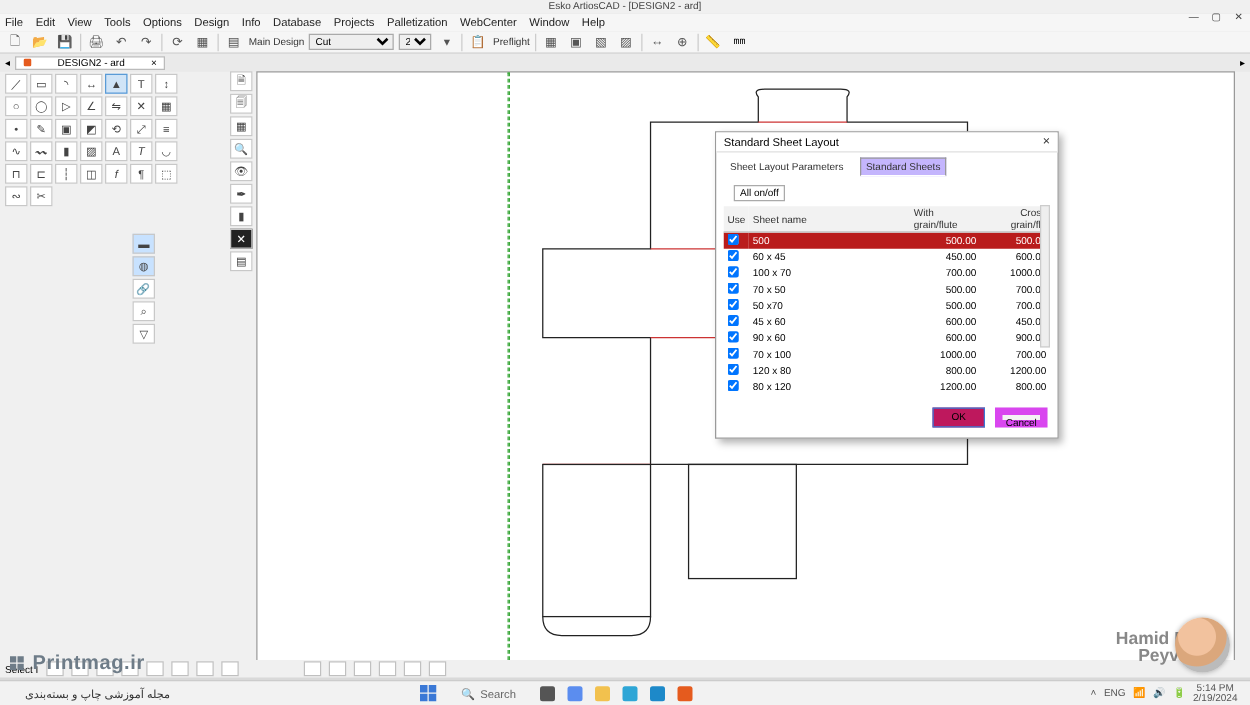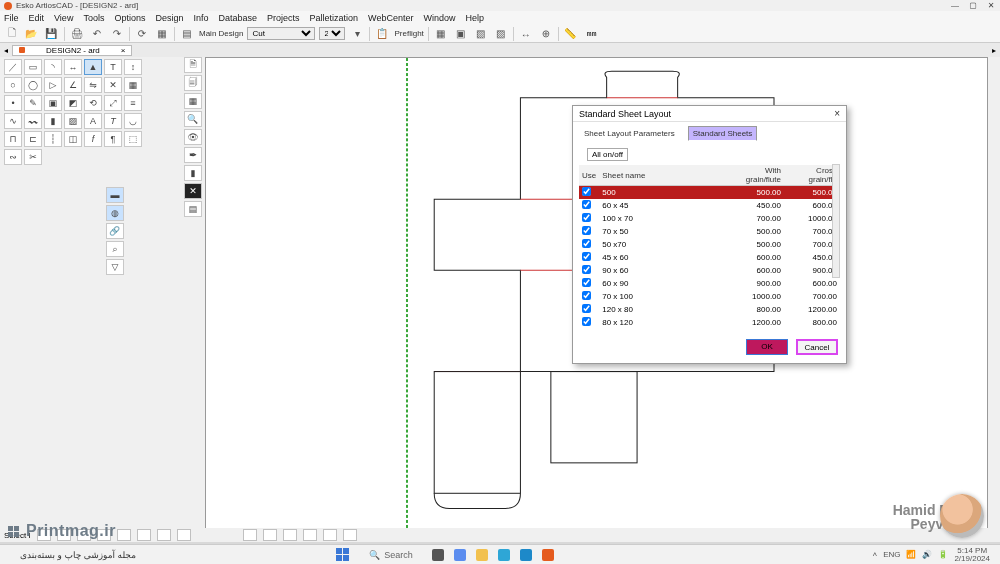--- a/index.html
+++ b/index.html
@@ -1,18 +1,18 @@
 <!DOCTYPE html>
 <html><head>
 <meta charset="utf-8">
 <style>
 * { box-sizing: border-box; margin: 0; padding: 0; font-family: "Segoe UI", Tahoma, sans-serif; }
 body { width: 1000px; height: 564px; background: #d9d9d9; overflow: hidden; position: relative; }
 
-.titlebar { height: 11px; background: #f0f0f0; display: flex; align-items: center; padding: 0 4px; font-size: 8px; color: #444; }
+.titlebar { height: 11px; background: #f0f0f0; display: flex; align-items: center; padding: 0 4px; font-size: 8px; color: #444; flex-direction: column; }
 .titlebar .app-icon { width: 8px; height: 8px; background: #e55b1e; border-radius: 50%; margin-right: 4px; }
 .titlebar .winbtns { margin-left: auto; display: flex; gap: 8px; }
 .titlebar .winbtns span { width: 10px; text-align: center; cursor: default; }
 
 .menubar { height: 14px; background: #f6f6f6; display: flex; align-items: center; padding: 0 4px; font-size: 9px; color: #222; gap: 10px; }
 .menubar span { cursor: default; }
 
 .toolbar1 { height: 18px; background: #f6f6f6; border-bottom: 1px solid #ccc; display: flex; align-items: center; padding: 0 4px; gap: 4px; }
 .toolbar1 .tbtn { width: 16px; height: 16px; display: flex; align-items: center; justify-content: center; font-size: 10px; color: #555; border: 1px solid transparent; }
 .toolbar1 .sep { width: 1px; height: 14px; background: #ccc; }
@@ -48,21 +48,21 @@
 .dialog .tabs { display:flex; gap:8px; font-size:8px; margin-bottom:4px; }
 .dialog .tabs .dtab { padding:2px 4px; color:#333; border:1px solid transparent; }
 .dialog .tabs .dtab.active { border:1px solid #999; border-bottom-color:#fff; background:#c4b5fd; }
 .dialog .allon { font-size:8px; padding:1px 4px; border:1px solid #aaa; display:inline-block; margin:3px 0 4px 8px; }
 .dialog table { width: 100%; border-collapse: collapse; font-size:8px; }
 .dialog th { text-align:left; padding:1px 3px; background:#f2f2f2; border-bottom:1px solid #ccc; font-weight:normal; color:#333; }
 .dialog td { padding:1px 3px; }
 .dialog tr.row-sel { background:#b91c1c; color:#fff; }
 .dialog .cb { width:9px; height:9px; }
 .dialog .btns { display:flex; justify-content:flex-end; gap:8px; padding:6px 8px 8px; }
-.dialog .dbtn { min-width:42px; height:16px; border:2px solid #d946ef; background:#f4f4f4; font-size:8px; text-align:center; line-height:14px; }
+.dialog .dbtn { min-width:42px; height:16px; border:6px solid #d946ef; background:#f4f4f4; font-size:8px; text-align:center; line-height:14px; }
 .dialog .dbtn.ok { border:1px solid #3a78d6; background:#be185d; }
 .dialog .scroll { position:absolute; right:6px; top:58px; width:8px; height:114px; background:#eee; border:1px solid #ccc; }
 
 .statusbar { position:absolute; left:0; right:0; bottom:22px; height:14px; background:#f0f0f0; font-size:8px; display:flex; align-items:center; padding:0 4px; gap:6px; }
 .statusbar .sbtn { width:14px; height:12px; border:1px solid #c0c0c0; background:#fff; }
 
 .taskbar { position:absolute; left:0; right:0; bottom:0; height:20px; background:#f2f2f2; border-top:1px solid #ccc; display:flex; align-items:center; padding:0 10px; gap:10px; font-size:9px; color:#333; }
 .taskbar .start { width:14px; height:14px; display:grid; grid-template-columns:6px 6px; grid-template-rows:6px 6px; gap:1px; }
 .taskbar .start span { background:#3a78d6; }
 .taskbar .search { display:flex; align-items:center; gap:4px; border:1px solid transparent; padding:1px 8px; border-radius:10px; color:#666; }
@@ -242,21 +242,21 @@
         <div class="tabs">
           <div class="dtab">Sheet Layout Parameters</div>
           <div class="dtab active">Standard Sheets</div>
         </div>
         <div class="allon">All on/off</div>
         <table>
           <thead>
               <tr>
             <th style="width:20px">Use</th>
             <th>Sheet name</th>
-            <th style="width:56px;text-align:right">With grain/flute</th>
+            <th style="width:56px;">With grain/flute</th>
             <th style="width:56px;text-align:right">Cross grain/flu</th>
           </tr>
             </thead>
           <tbody id="sheet-rows">
               <tr class="row-sel">
                 <td><input type="checkbox" checked="" class="cb" style=""></td>
                 <td>500</td>
                 <td style="text-align:right">500.00</td>
                 <td style="text-align:right">500.00</td>
               </tr>
@@ -288,26 +288,20 @@
                 <td><input type="checkbox" checked="" class="cb" style=""></td>
                 <td>45 x 60</td>
                 <td style="text-align:right">600.00</td>
                 <td style="text-align:right">450.00</td>
               </tr>
               <tr>
                 <td><input type="checkbox" checked="" class="cb" style=""></td>
                 <td>90 x 60</td>
                 <td style="text-align:right">600.00</td>
                 <td style="text-align:right">900.00</td>
-              </tr>
-              <tr>
-                <td><input type="checkbox" checked="" class="cb" style=""></td>
-                <td>60 x 90</td>
-                <td style="text-align:right">900.00</td>
-                <td style="text-align:right">600.00</td>
               </tr>
               <tr>
                 <td><input type="checkbox" checked="" class="cb" style=""></td>
                 <td>70 x 100</td>
                 <td style="text-align:right">1000.00</td>
                 <td style="text-align:right">700.00</td>
               </tr>
               <tr>
                 <td><input type="checkbox" checked="" class="cb" style=""></td>
                 <td>120 x 80</td>

